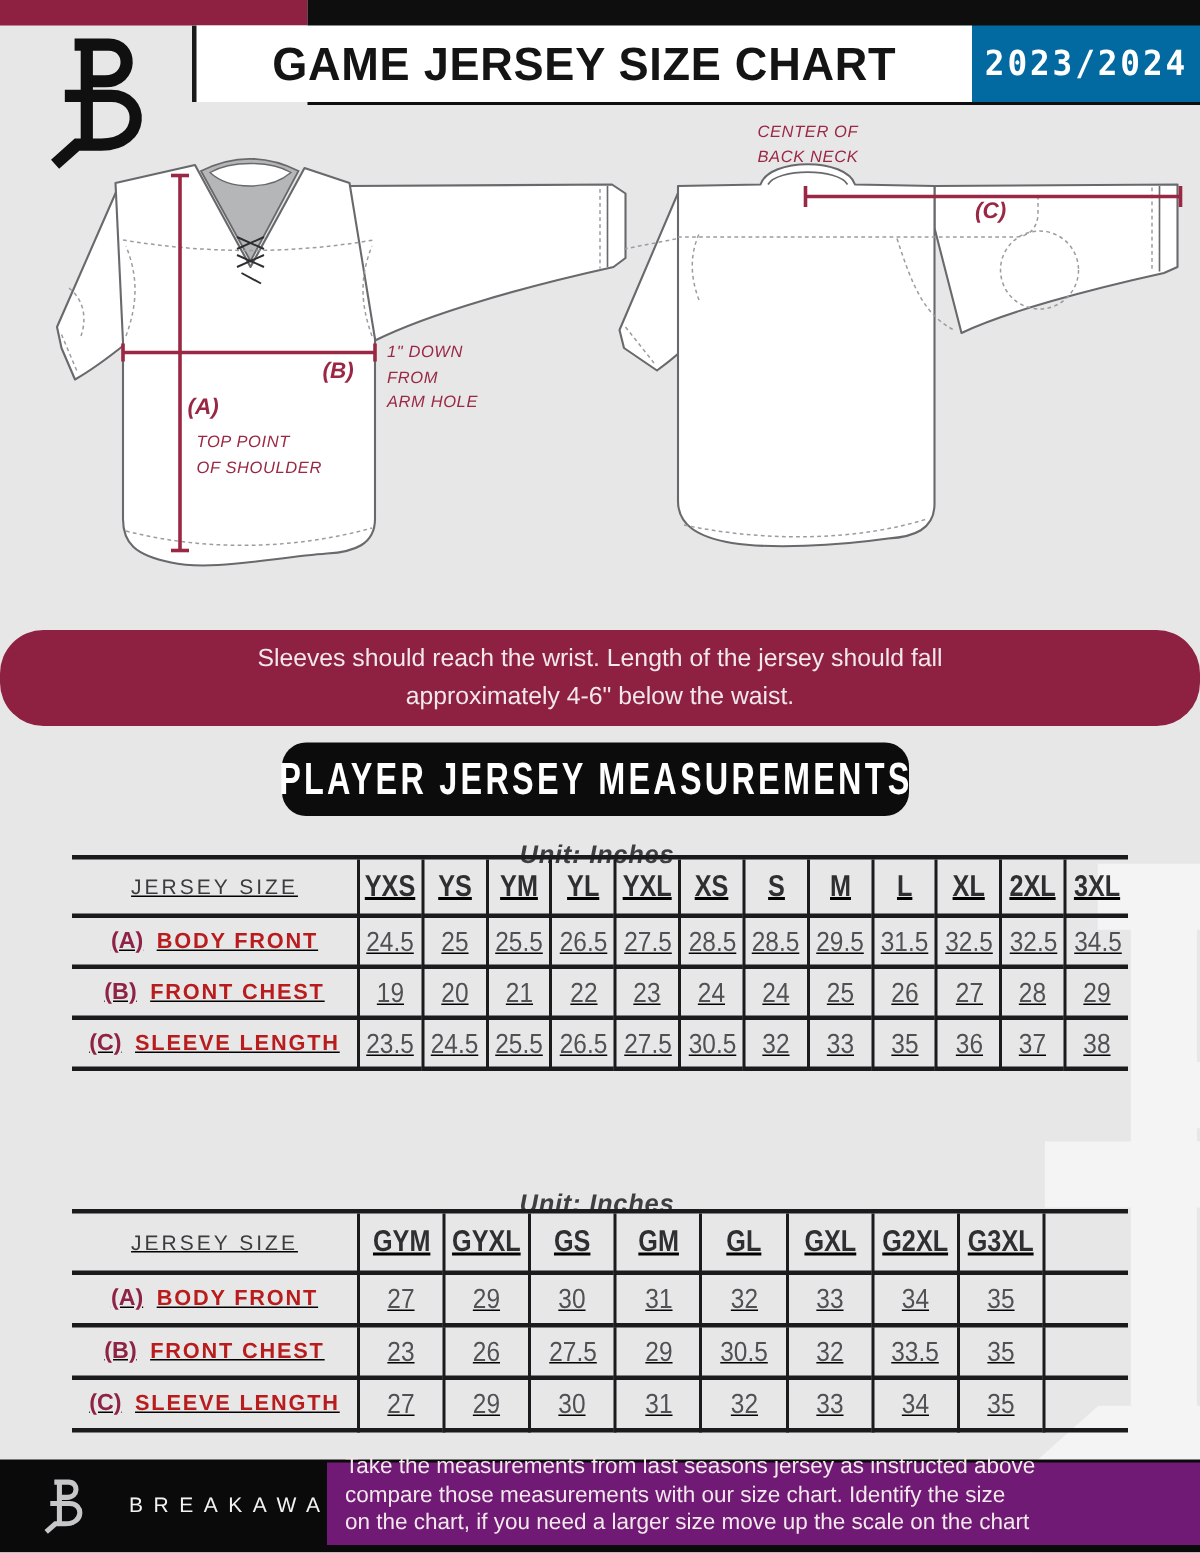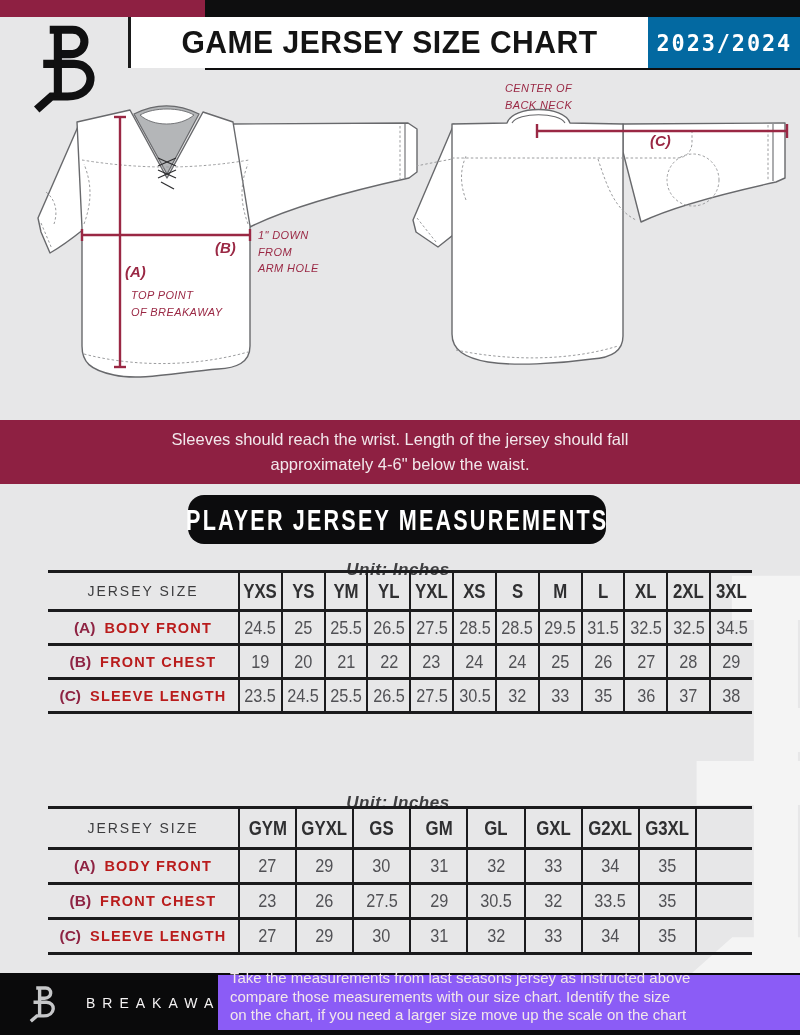--- a/index.html
+++ b/index.html
@@ -30,53 +30,53 @@
   
   .jersey-svg { position:absolute; }
   .front-svg { left:28px; top:100px; width:392px; height:300px; }
   .back-svg  { left:408px; top:92px; width:385px; height:300px; }
   .diag-label { position:absolute; color:#9A2844; font-style:italic; }
   .diag-key   { font-weight:700; font-size:15px; }
   .diag-cap   { font-size:11px; line-height:16.5px; letter-spacing:.4px; white-space:pre-line; font-weight:500; }
   
   .banner {
     position:absolute; left:0; top:420px; width:800px; height:64px; background:#8E2042;
-    display:flex; align-items:center; justify-content:center; text-align:center;
+    display:flex; align-items:center; justify-content:center; text-align:center;border-radius:29px;
   }
   .banner p { color:#F2E7EB; font-size:16.5px; line-height:25px; white-space:pre-line; }
   
   .pill {
     position:absolute; left:188px; width:418px; height:49px; background:#0C0C0D; border-radius:10px;
     display:flex; align-items:center; justify-content:center;
   }
   .pill span { color:#fff; font-weight:700; font-size:30px; letter-spacing:3px;
     display:inline-block; transform:scaleX(.72); white-space:nowrap; }
   .pill-player { top:495px;border-radius:16px; }
   .pill-goalie { top:729px; }
   .unit { position:absolute; left:248px; width:300px; text-align:center; font-style:italic;
     font-weight:700; font-size:17px; color:#3F3F41; letter-spacing:.5px;margin-top:13px; }
   .unit-player { top:547px; }
   .unit-goalie { top:780px; }
   
-  .sizes-grid { position:absolute; left:48px; width:704px; display:grid; border-top:3px solid #1B1B1D; background:transparent; }
+  .sizes-grid { position:absolute; left:48px; width:704px; display:grid; border-top:3px solid #1B1B1D; background:transparent;text-decoration:underline; }
   .player-grid { top:570px; grid-template-columns:190px repeat(12,1fr); grid-template-rows:39px 34px 34px 34px; }
   .goalie-grid { top:806px; grid-template-columns:190px repeat(9,1fr); grid-template-rows:41px 35px 35px 35px; }
   .cell { display:flex; align-items:center; justify-content:center; border-bottom:3px solid #1B1B1D; overflow:hidden; }
   .cell.v { border-left:2px solid #1B1B1D; }
   .szlabel { font-size:14px; letter-spacing:2px; color:#3C3C3E; font-weight:500; }
   .size-head .cond { display:inline-block; transform:scaleX(.84); font-weight:700; font-size:20px; color:#2F2F31; }
   .val .cond { display:inline-block; transform:scaleX(.88); font-size:18.5px; color:#515155; }
   .row-label .key { color:#8E2343; font-weight:700; font-size:15.5px; margin-right:9px; font-family:"Liberation Sans",sans-serif; }
   .row-label .lbl { font-size:14.5px; letter-spacing:1.2px; color:#b91c1c; font-weight:600; }
   
   .footer-band { position:absolute; left:0; top:973px; width:800px; height:62px; background:#0A0A0B; }
   .footer-logo { position:absolute; left:26px; top:984px; width:34px; height:40px; }
   .brand { position:absolute; left:70px; top:995px; color:#F4F2F3; font-weight:400; font-size:14px; letter-spacing:7px;padding-left:16px; }
   .footer-note {
-    position:absolute; left:218px; top:975px; width:582px; height:55px; background:#8b5cf6;
+    position:absolute; left:218px; top:975px; width:582px; height:55px; background:#701a75;
     color:#F2E7EA; font-size:15px; line-height:18.4px; white-space:pre-line; padding:1px 4px 12px 12px;
     display:flex; align-items:center;
   }
   
   .outline { fill:#FFFFFF; stroke:#68696C; stroke-width:1.4; stroke-linejoin:round; }
   .seam { fill:none; stroke:#9B9C9E; stroke-width:1; stroke-dasharray:2.5 2.2; }
   .thin { fill:none; stroke:#68696C; stroke-width:1.1; }
   .mline { stroke:#9A2844; stroke-width:2.4; fill:none; }
   .lace { stroke:#2E2E30; stroke-width:1.3; }
 </style>
@@ -181,21 +181,21 @@
 
   <div class="diag-label diag-cap" style="left:505px; top:80px;">CENTER OF
 BACK NECK</div>
   <div class="diag-label diag-key" style="left:650px; top:132px;">(C)</div>
   <div class="diag-label diag-key" style="left:215px; top:239px;">(B)</div>
   <div class="diag-label diag-cap" style="left:258px; top:227px;">1" DOWN
 FROM
 ARM HOLE</div>
   <div class="diag-label diag-key" style="left:125px; top:263px;">(A)</div>
   <div class="diag-label diag-cap" style="left:131px; top:287px;">TOP POINT
-OF BREAKAWAY</div>
+OF SHOULDER</div>
 
   <div class="banner">
     <p>Sleeves should reach the wrist. Length of the jersey should fall
 approximately 4-6" below the waist.</p>
   </div>
 
   <div class="pill pill-player">
     <span>PLAYER JERSEY MEASUREMENTS</span>
   </div>
   <div class="unit unit-player">Unit: Inches</div>

